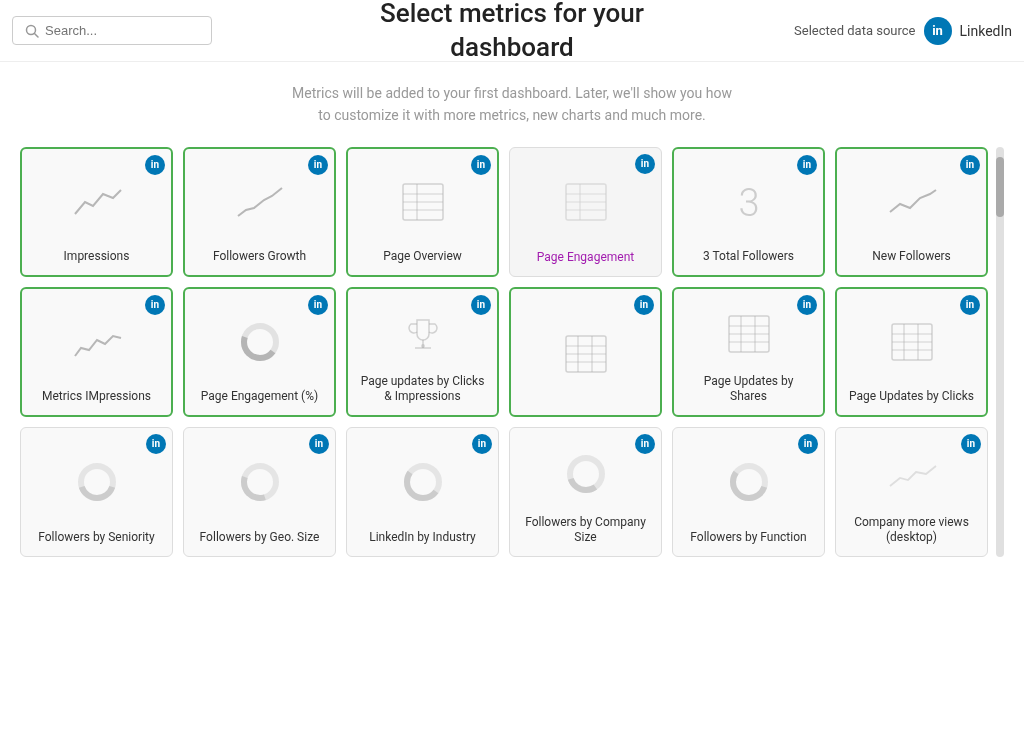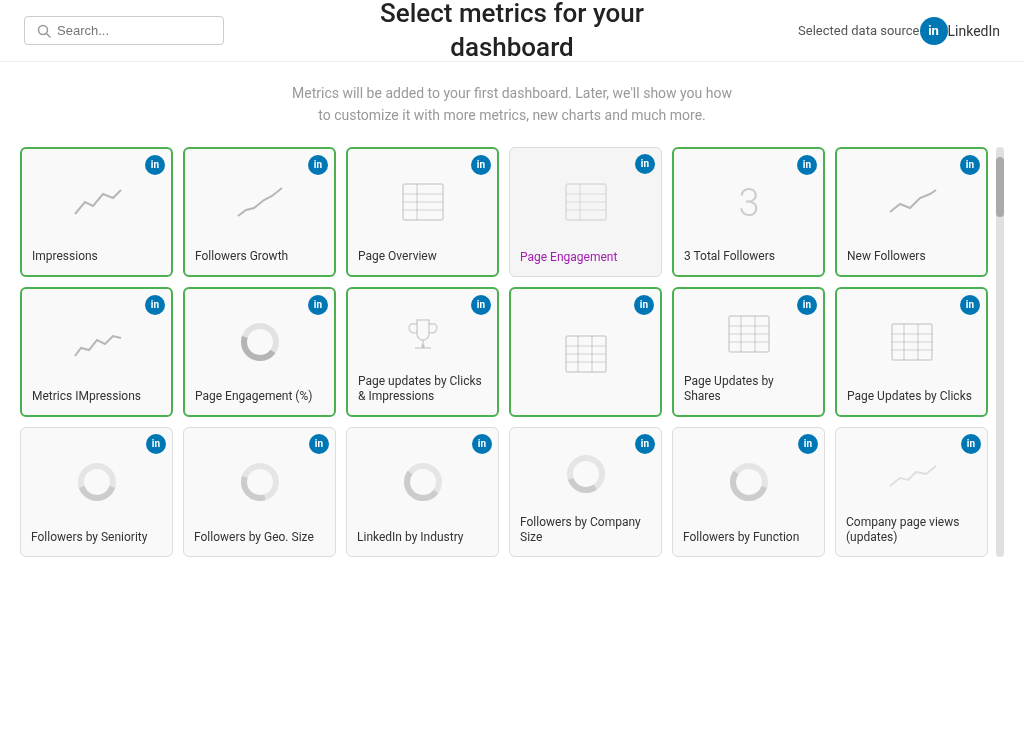--- a/index.html
+++ b/index.html
@@ -8,21 +8,21 @@
       background: #fff;
       color: #333;
       width: 1024px;
       min-height: 739px;
       overflow-x: hidden;
     }
 
     .header {
       display: flex;
       align-items: center;
-      padding: 16px 24px;
+      padding: 16px 12px;
       border-bottom: 1px solid #eee;
       position: relative;
     }
 
     .search-box {
       display: flex;
       align-items: center;
       border: 1px solid #ccc;
       border-radius: 4px;
       padding: 6px 12px;
@@ -56,20 +56,21 @@
       font-size: 26px;
       font-weight: 500;
       color: #222;
       line-height: 1.3;
     }
 
     .header-right {
       margin-left: auto;
       display: flex;
       align-items: center;
+      gap: 8px;
     }
 
     .selected-source-label {
       font-size: 13px;
       color: #555;
     }
 
     .linkedin-badge {
       width: 28px;
       height: 28px;
@@ -173,20 +174,21 @@
       align-items: center;
       justify-content: center;
       padding: 8px 0 4px;
     }
 
     .metric-card .card-label {
       font-size: 12px;
       color: #333;
       line-height: 1.3;
       margin-top: 8px;
+      text-align: center;
     }
 
     .metric-card.muted .card-label {
       color: #a21caf;
     }
 
     
     .chart-line {
       stroke: #666;
       stroke-width: 2;
@@ -430,21 +432,21 @@
       <div class="card-label">Followers by Function</div>
     </div>
 
     <div class="metric-card">
       <div class="in-badge">in</div>
       <div class="card-icon">
         <svg width="52" height="40" viewBox="0 0 52 40">
           <polyline points="4,32 14,24 22,26 30,18 40,20 50,12" stroke="#ccc" stroke-width="1.8" fill="none" opacity="0.6"></polyline>
         </svg>
       </div>
-      <div class="card-label">Company page views (updates)</div>
+      <div class="card-label">Company more views (desktop)</div>
     </div>
 
   </div>
 
   <div class="scrollbar">
     <div class="scrollbar-thumb"></div>
   </div>
 </div>
 
 </body></html>

